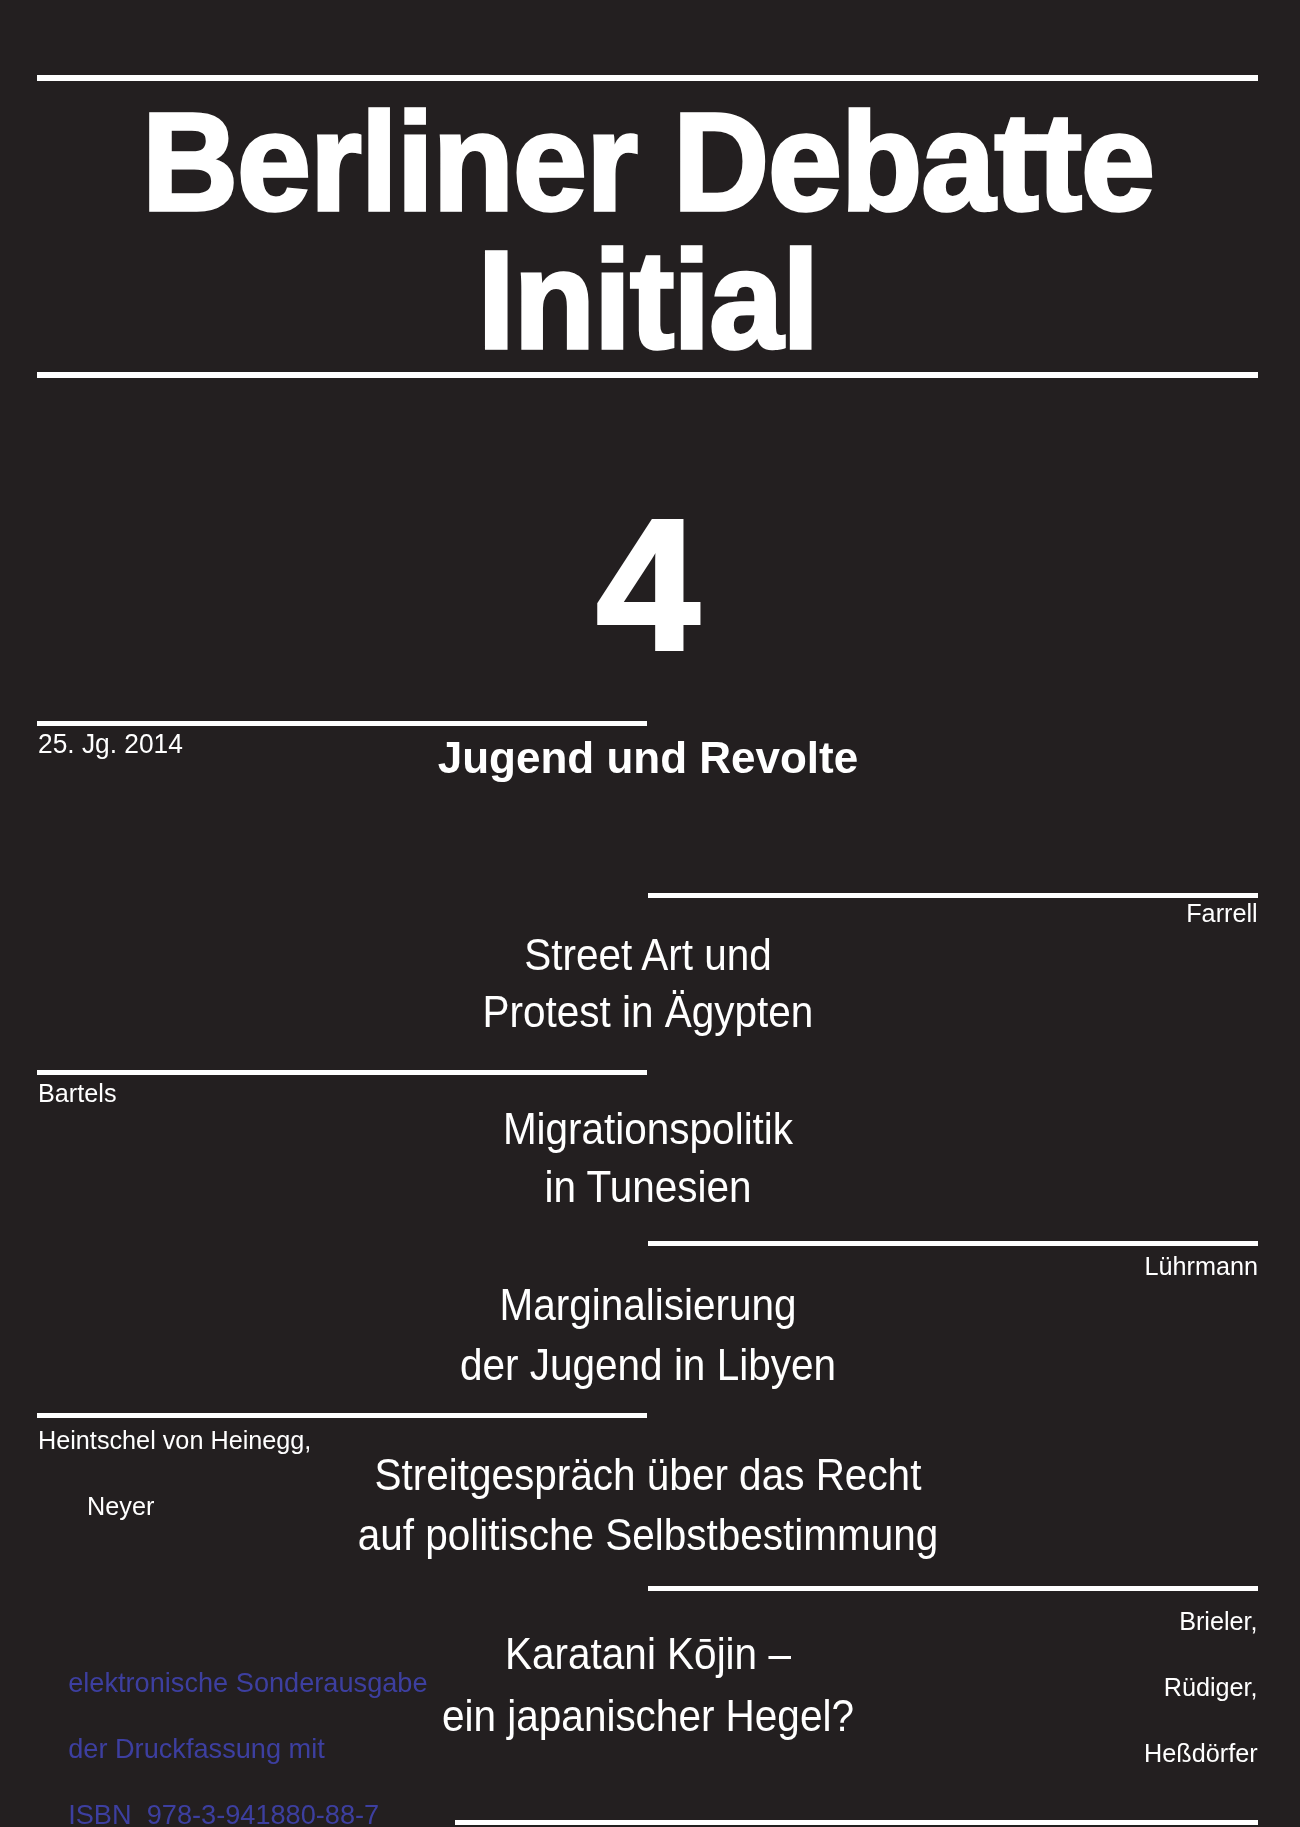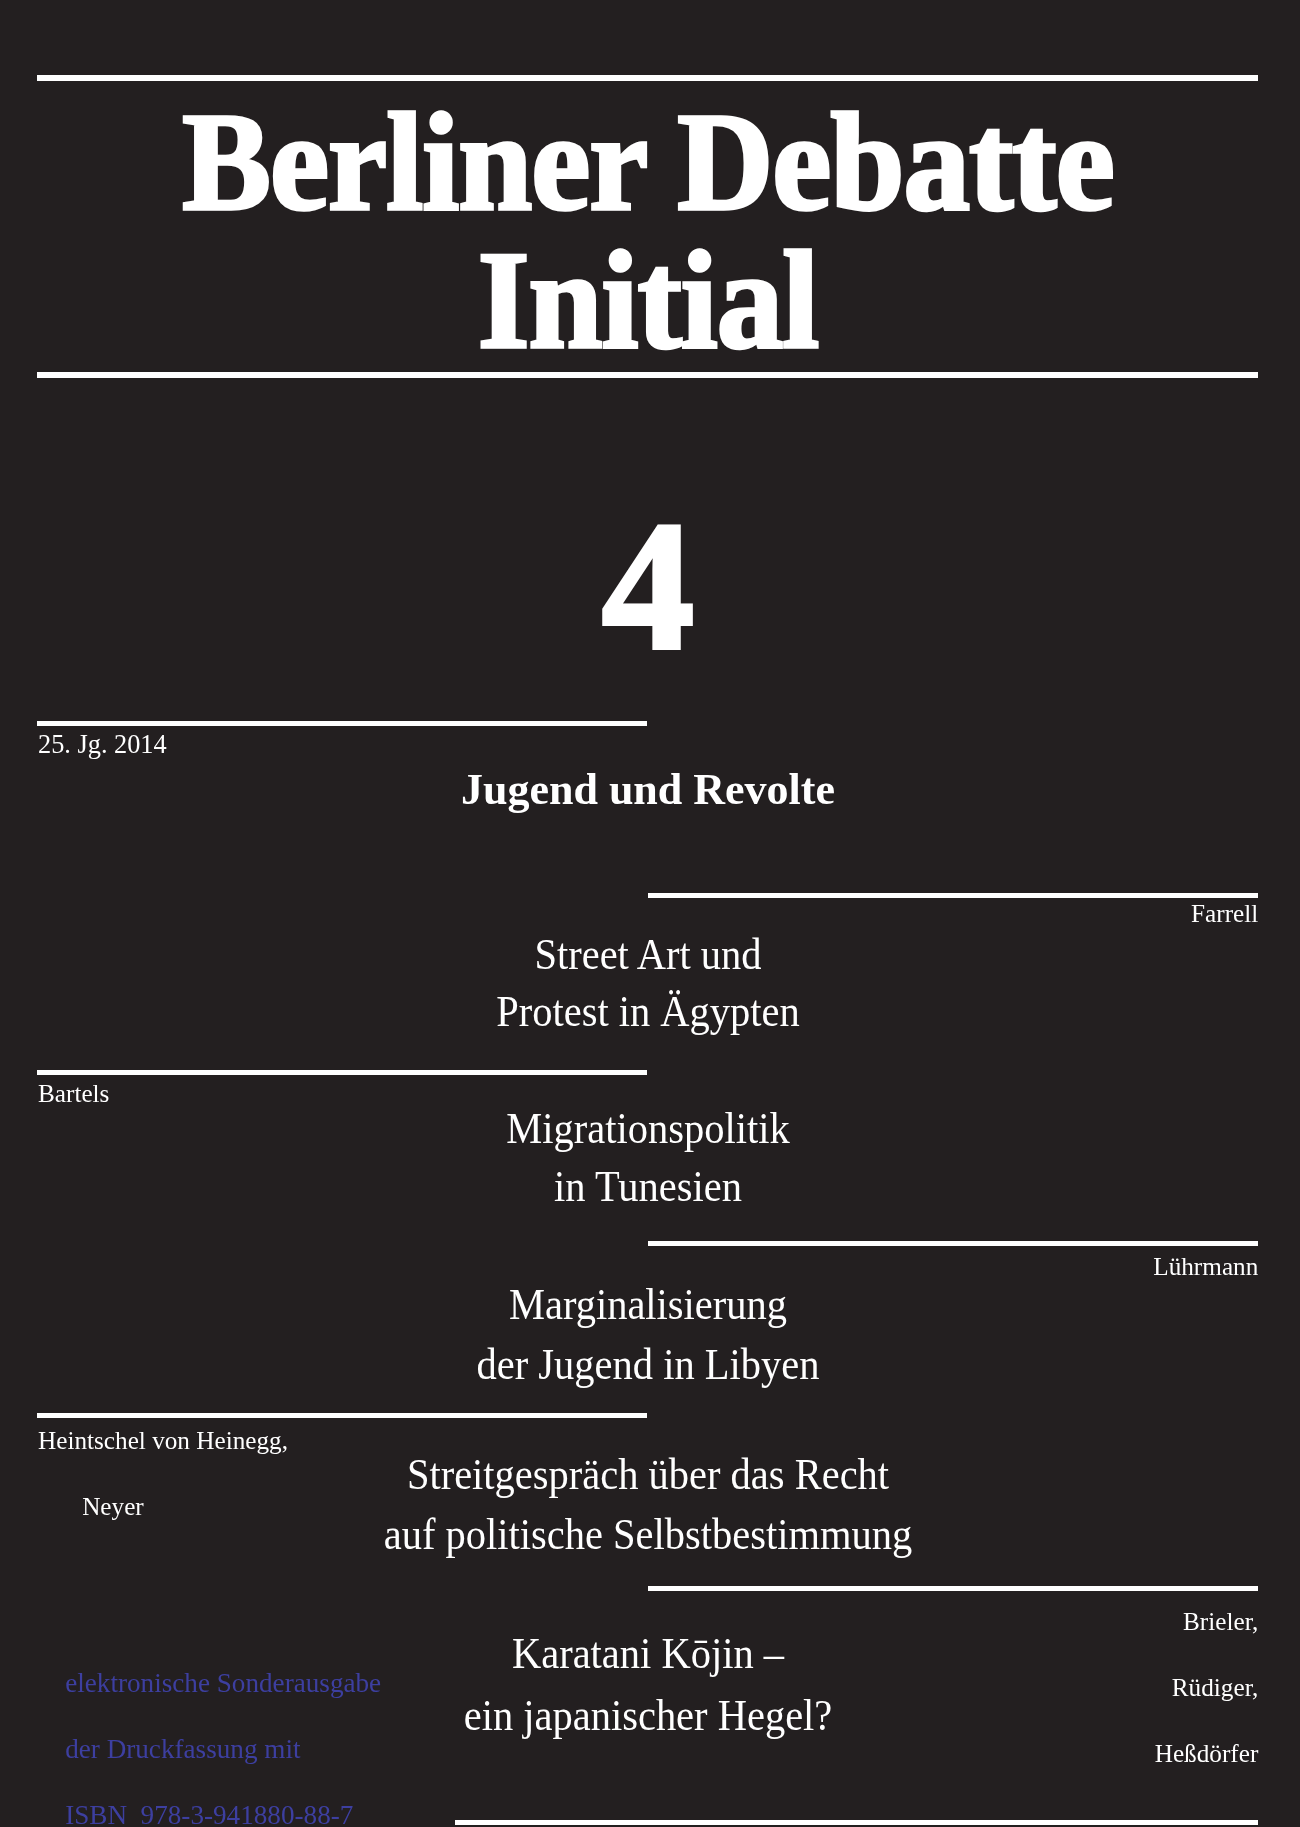--- a/index.html
+++ b/index.html
@@ -1,19 +1,19 @@
 <!DOCTYPE html>
 <html><head>
 <meta charset="utf-8">
 <style>
   html, body { margin:0; padding:0; background:#231f20; }
   #cover {
     position:relative; width:1300px; height:1827px;
     background:#231f20; overflow:hidden;
-    font-family:Liberation Serif, serif;
+    font-family:Liberation Sans, sans-serif;
     color:#ffffff;
   }
   .rule { position:absolute; background:#ffffff; }
   .txt  { position:absolute; line-height:1; white-space:pre; }
 
   
   .masthead {
     left:0; width:1296px; text-align:center;
     font-size:140px; font-weight:bold;
     -webkit-text-stroke:3.5px #ffffff;
@@ -54,21 +54,21 @@
 
   <div class="txt masthead" style="top:92px;">Berliner Debatte</div>
   <div class="txt masthead" style="top:230px;">Initial</div>
 
   <div class="rule" style="left:37px; top:372px; width:1221px; height:6px;"></div>
 
   <div class="txt issue-number" style="top:493px;">4</div>
 
   <div class="rule" style="left:37px; top:721px; width:610px; height:5px;"></div>
   <div class="txt label-left volume" style="top:727px;">25. Jg. 2014</div>
-  <div class="txt sec bold" style="top:768px;">Jugend und Revolte</div>
+  <div class="txt sec bold" style="top:736px;">Jugend und Revolte</div>
 
   <div class="rule" style="left:648px; top:893px; width:610px; height:5px;"></div>
   <div class="txt label-right" style="top:897px;">Farrell</div>
   <div class="txt sec" style="top:933px;">Street Art und</div>
   <div class="txt sec" style="top:990px;">Protest in Ägypten</div>
 
   <div class="rule" style="left:37px; top:1070px; width:610px; height:5px;"></div>
   <div class="txt label-left" style="top:1077px;">Bartels</div>
   <div class="txt sec" style="top:1107px;">Migrationspolitik</div>
   <div class="txt sec" style="top:1165px;">in Tunesien</div>

